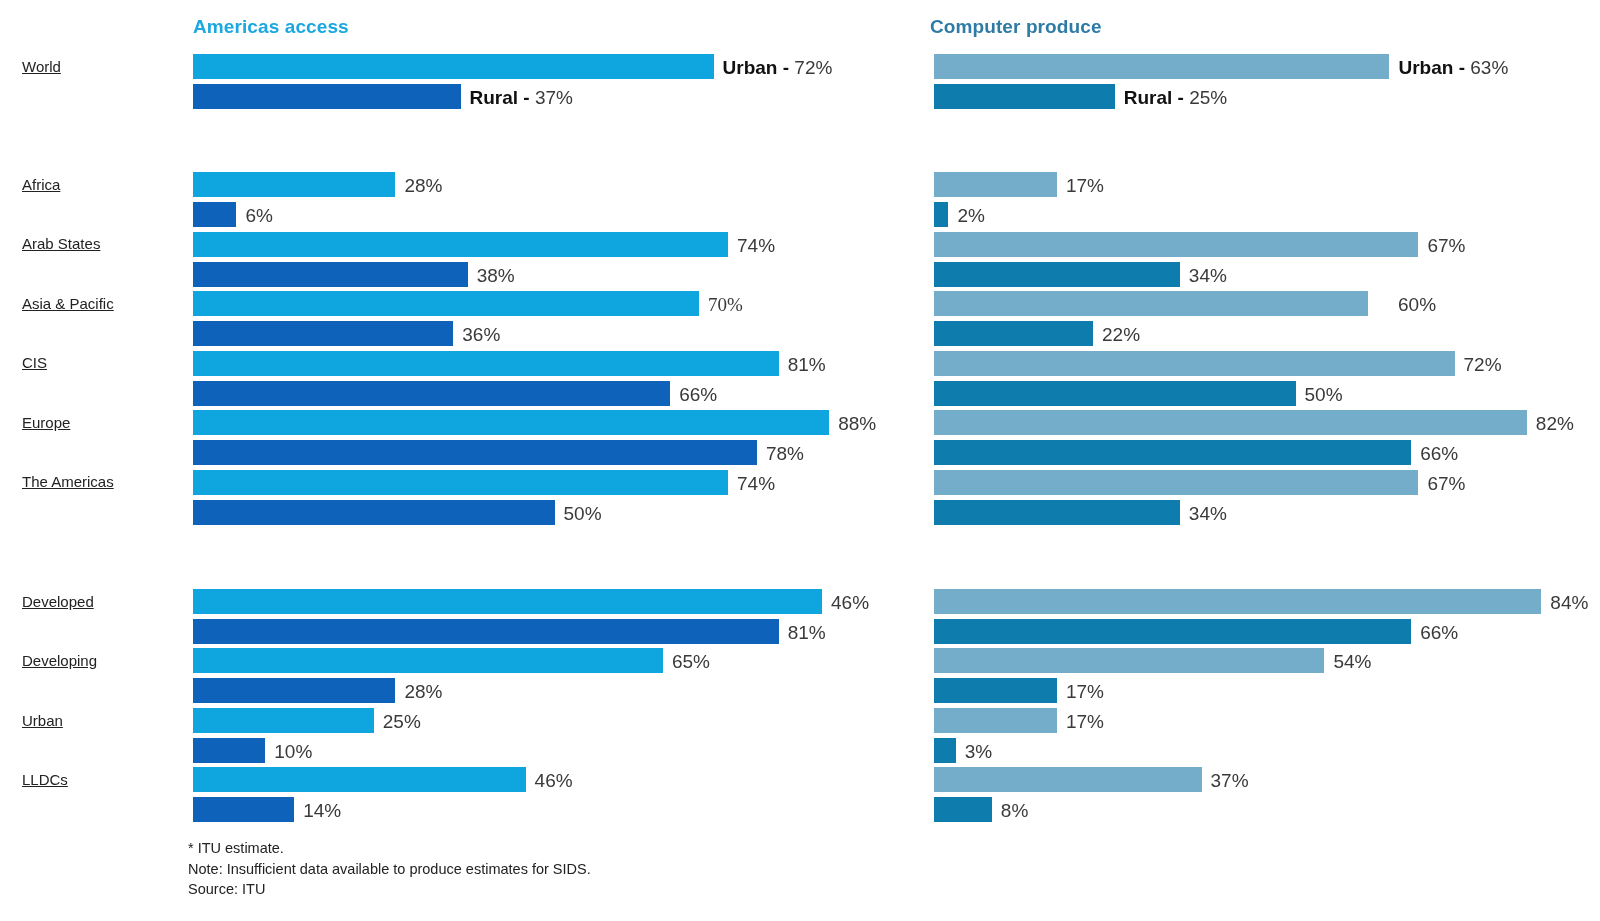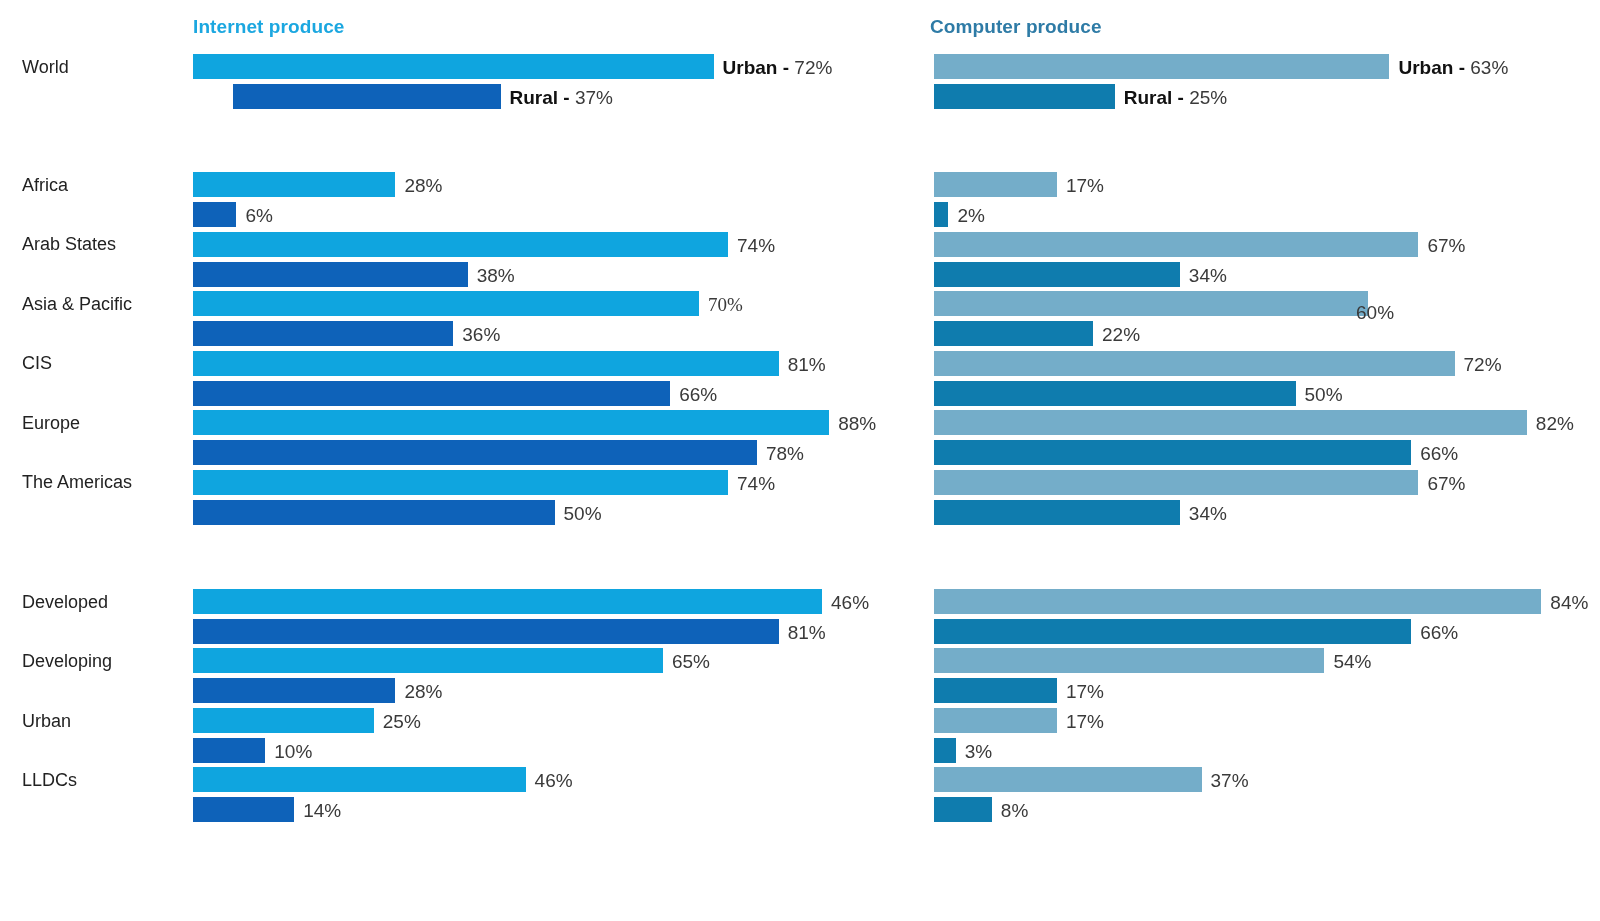--- a/index.html
+++ b/index.html
@@ -31,24 +31,25 @@
     letter-spacing: 0.1px;
     white-space: nowrap;
   }
   .panel-title.internet { left: 193px; top: 16px; color: #1BA7E0; }
   .panel-title.computer { left: 930px; top: 16px; color: #2E7BA6; }
 
   
   .row-label {
     position: absolute;
     left: 22px;
-    font-size: 18px;
+    font-size: 15px;
     color: #222222;
     white-space: nowrap;
     line-height: 20px;
+    text-decoration: underline;
   }
 
   
   .bar-track {
     position: absolute;
     height: 25px;
   }
   .bar {
     position: absolute;
     left: 0;
@@ -81,21 +82,21 @@
     color: #222222;
     line-height: 20.5px;
   }
   .footnotes div { white-space: nowrap; }
 </style>
 </head>
 <body>
 
 <div class="figure">
 
-  <div class="panel-title internet">Internet produce</div>
+  <div class="panel-title internet">Americas access</div>
 
   <div class="panel-title computer">Computer produce</div>
 
   <div id="row-labels">
       <div class="row-label" style="top: 57px;">World</div>
       <div class="row-label" style="top: 175px;">Africa</div>
       <div class="row-label" style="top: 234px;">Arab States</div>
       <div class="row-label" style="top: 294px;">Asia &amp; Pacific</div>
       <div class="row-label" style="top: 353px;">CIS</div>
       <div class="row-label" style="top: 413px;">Europe</div>
@@ -103,21 +104,21 @@
       <div class="row-label" style="top: 592px;">Developed</div>
       <div class="row-label" style="top: 651px;">Developing</div>
       <div class="row-label" style="top: 711px;">Urban</div>
       <div class="row-label" style="top: 770px;">LLDCs</div>
     </div>
   <div id="bars-internet">
       <div class="bar-track" style="left: 193px; top: 54px; width: 860.56px;">
         <div class="bar" style="width: 520.56px; background: rgb(15, 165, 223);"></div>
         <div class="bar-value" style="left: 529.56px;"><span class="seg-label">Urban -</span> <span class="seg-num">72%</span></div>
       </div>
-      <div class="bar-track" style="left: 193px; top: 84px; width: 607.51px; margin-left: 40px;">
+      <div class="bar-track" style="left: 193px; top: 84px; width: 607.51px;">
         <div class="bar" style="width: 267.51px; background: rgb(14, 98, 185);"></div>
         <div class="bar-value" style="left: 276.51px;"><span class="seg-label">Rural -</span> <span class="seg-num">37%</span></div>
       </div>
       <div class="bar-track" style="left: 193px; top: 172px; width: 542.44px;">
         <div class="bar" style="width: 202.44px; background: rgb(15, 165, 223);"></div>
         <div class="bar-value" style="left: 211.44px;"><span class="seg-num">28%</span></div>
       </div>
       <div class="bar-track" style="left: 193px; top: 202px; width: 383.38px;">
         <div class="bar" style="width: 43.38px; background: rgb(14, 98, 185);"></div>
         <div class="bar-value" style="left: 52.38px;"><span class="seg-num">6%</span></div>
@@ -215,21 +216,21 @@
       <div class="bar-track" style="left: 934px; top: 232px; width: 824.41px;">
         <div class="bar" style="width: 484.41px; background: rgb(116, 173, 201);"></div>
         <div class="bar-value" style="left: 493.41px;"><span class="seg-num">67%</span></div>
       </div>
       <div class="bar-track" style="left: 934px; top: 262px; width: 585.82px;">
         <div class="bar" style="width: 245.82px; background: rgb(15, 124, 174);"></div>
         <div class="bar-value" style="left: 254.82px;"><span class="seg-num">34%</span></div>
       </div>
       <div class="bar-track" style="left: 934px; top: 291px; width: 773.8px;">
         <div class="bar" style="width: 433.8px; background: rgb(116, 173, 201);"></div>
-        <div class="bar-value" style="left: 422px; margin-top: 8px;"><span class="seg-num">60%</span></div>
+        <div class="bar-value" style="left: 464px;"><span class="seg-num">60%</span></div>
       </div>
       <div class="bar-track" style="left: 934px; top: 321px; width: 499.06px;">
         <div class="bar" style="width: 159.06px; background: rgb(15, 124, 174);"></div>
         <div class="bar-value" style="left: 168.06px;"><span class="seg-num">22%</span></div>
       </div>
       <div class="bar-track" style="left: 934px; top: 351px; width: 860.56px;">
         <div class="bar" style="width: 520.56px; background: rgb(116, 173, 201);"></div>
         <div class="bar-value" style="left: 529.56px;"><span class="seg-num">72%</span></div>
       </div>
       <div class="bar-track" style="left: 934px; top: 381px; width: 701.5px;">
@@ -279,14 +280,19 @@
       <div class="bar-track" style="left: 934px; top: 767px; width: 607.51px;">
         <div class="bar" style="width: 267.51px; background: rgb(116, 173, 201);"></div>
         <div class="bar-value" style="left: 276.51px;"><span class="seg-num">37%</span></div>
       </div>
       <div class="bar-track" style="left: 934px; top: 797px; width: 397.84px;">
         <div class="bar" style="width: 57.84px; background: rgb(15, 124, 174);"></div>
         <div class="bar-value" style="left: 66.84px;"><span class="seg-num">8%</span></div>
       </div>
     </div>
 
+  <div class="footnotes">
+    <div>* ITU estimate.</div>
+    <div>Note: Insufficient data available to produce estimates for SIDS.</div>
+    <div>Source: ITU</div>
+  </div>
 
 </div>
 
 </body></html>

